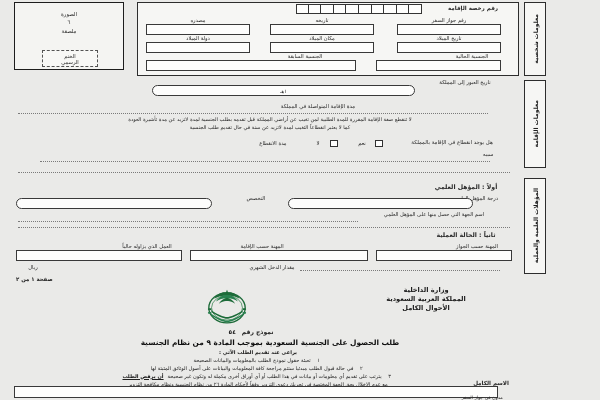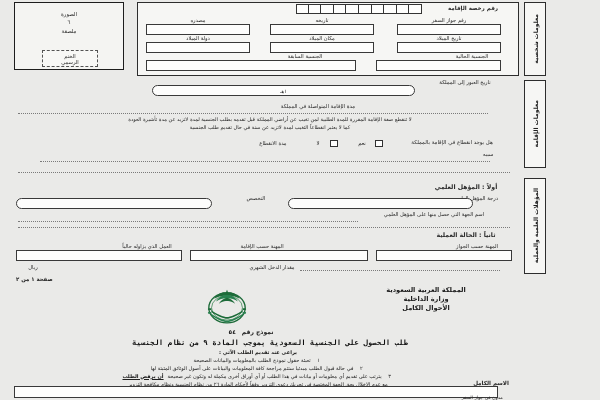--- a/index.html
+++ b/index.html
@@ -245,22 +245,22 @@
     <div class="fld-val"></div>
   </div>
 
   <div class="lbl abs" style="left:232px; top:265px; width:80px;">مقدار الدخل الشهري</div>
   <div class="lbl abs" style="left:22px; top:265px; width:22px;">ريال</div>
   <div class="dotted abs" style="left:300px; top:270px; width:200px;"></div>
 
   <div class="pagenum abs" style="left:16px; top:276px;">صفحة ١ من ٢</div>
 
   <div class="abs" style="left:336px; top:286px; width:180px;">
+    <div class="kingdom s2">وزارة الداخلية</div>
     <div class="kingdom">المملكة العربية السعودية</div>
-    <div class="kingdom s2">وزارة الداخلية</div>
     <div class="kingdom s2">الأحوال الكامل</div>
   </div>
 
   <div class="abs" style="left:204px; top:286px;">
     <svg class="emblem" viewBox="0 0 100 88" xmlns="http://www.w3.org/2000/svg" aria-hidden="true">
       <ellipse cx="50" cy="48" rx="40" ry="33" fill="none" stroke="#1f6b3a" stroke-width="3"></ellipse>
       <ellipse cx="50" cy="48" rx="34" ry="27" fill="none" stroke="#2f7d49" stroke-width="1.6"></ellipse>
 
       <path d="M50 8 C46 16 46 24 48 32 L52 32 C54 24 54 16 50 8 Z" fill="#1f6b3a"></path>
       <path d="M50 14 C38 12 28 18 22 28 C32 22 42 20 50 22 Z" fill="#1f6b3a"></path>
@@ -277,21 +277,21 @@
       <rect x="8" y="57" width="8" height="4" rx="1.6" fill="#2a8150"></rect>
       <rect x="84" y="57" width="8" height="4" rx="1.6" fill="#2a8150"></rect>
     </svg>
   </div>
 
   <div class="abs" style="left:186px; top:328px; width:130px; display:flex; justify-content:center; gap:6px;">
     <span class="formno">نموذج رقم</span>
     <span class="formno">٥٤</span>
   </div>
 
-  <div class="reqtitle abs" style="left:70px; top:338px; width:400px;font-family:Liberation Mono, monospace;">طلب الحصول على الجنسية السعودية بموجب المادة ٩ من نظام الجنسية</div>
+  <div class="reqtitle abs" style="left:70px; top:338px; width:400px;">طلب الحصول على الجنسية السعودية بموجب المادة ٩ من نظام الجنسية</div>
 
   <div class="notes abs" style="left:18px; top:349px; width:480px;">
     <div class="n-head" style="text-align:center;">يراعى عند تقديم الطلب الآتي :</div>
     <div style="display:flex; justify-content:center; gap:4px;">
       <span class="idx">١</span>
       <span>تعبئة حقول نموذج الطلب بالمعلومات والبيانات الصحيحة</span>
     </div>
     <div style="display:flex; justify-content:center; gap:4px;">
       <span class="idx">٢</span>
       <span>في حالة قبول الطلب مبدئيا ستتم مراجعة كافة المعلومات والبيانات على أصول الوثائق المثبتة لها</span>

